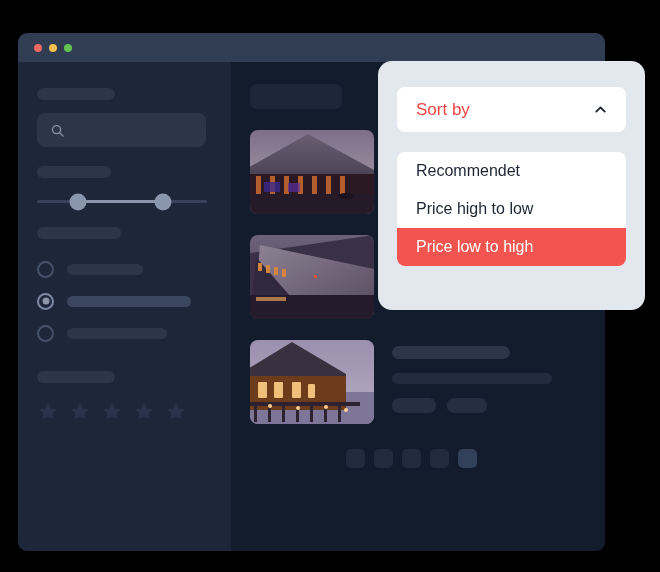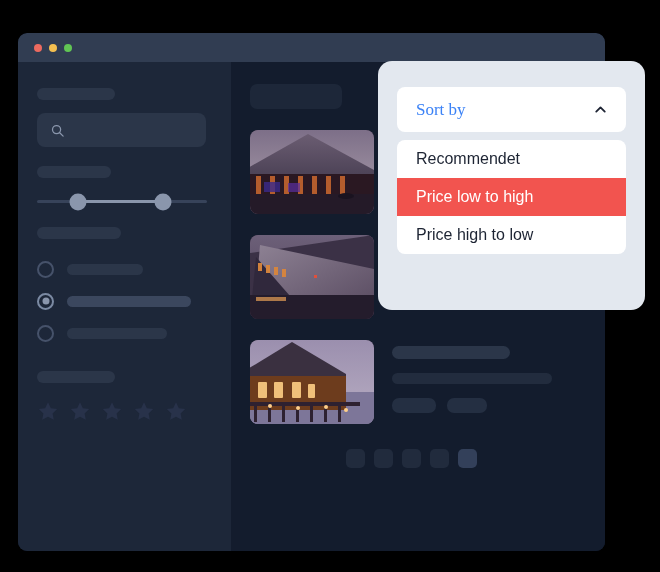--- a/index.html
+++ b/index.html
@@ -234,27 +234,26 @@
     background: #ffffff;
     border-radius: 8px;
     height: 45px;
     display: flex;
     align-items: center;
     justify-content: space-between;
     padding: 0 17px 0 19px;
   }
   .dd-select-label {
     font-size: 17px;
-    color: #3b82f6;
-    font-family: Liberation Serif, serif;
+    color: #ef4444;
   }
   .chevron-up { width: 17px; height: 17px; display: block; }
 
   .dd-list {
-    margin-top: 8px;
+    margin-top: 20px;
     background: #ffffff;
     border-radius: 8px;
     overflow: hidden;
   }
   .dd-item {
     height: 38px;
     display: flex;
     align-items: center;
     padding-left: 19px;
     font-size: 16px;
@@ -495,18 +494,18 @@
 
     <div class="dd-select">
       <span class="dd-select-label">Sort by</span>
       <svg class="chevron-up" viewBox="0 0 24 24" fill="none" stroke="#1d2433" stroke-width="2.6" stroke-linecap="round" stroke-linejoin="round">
         <polyline points="6,15 12,9 18,15"></polyline>
       </svg>
     </div>
 
     <div class="dd-list">
       <div class="dd-item">Recommendet</div>
+      <div class="dd-item">Price high to low</div>
       <div class="dd-item highlighted">Price low to high</div>
-      <div class="dd-item">Price high to low</div>
     </div>
   </div>
 
 </div>
 
 </body></html>

